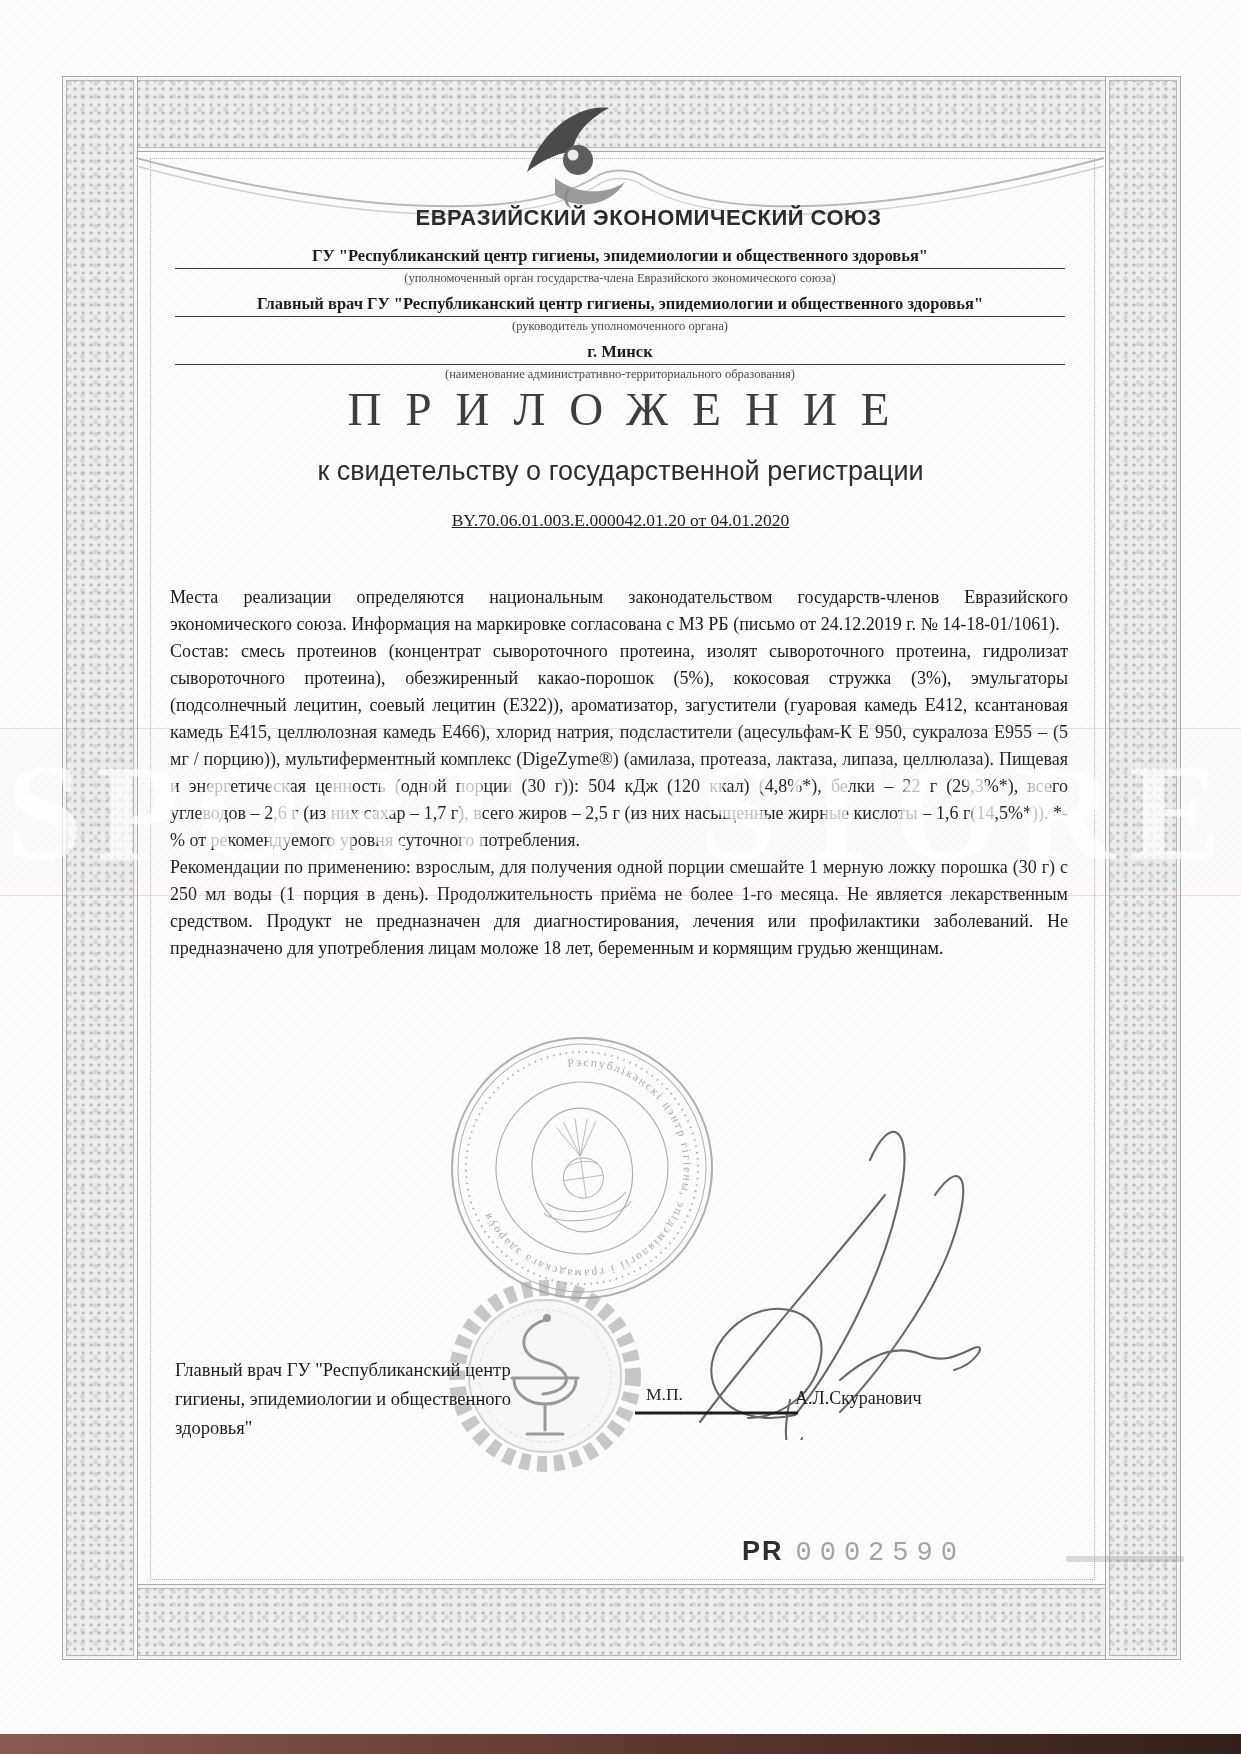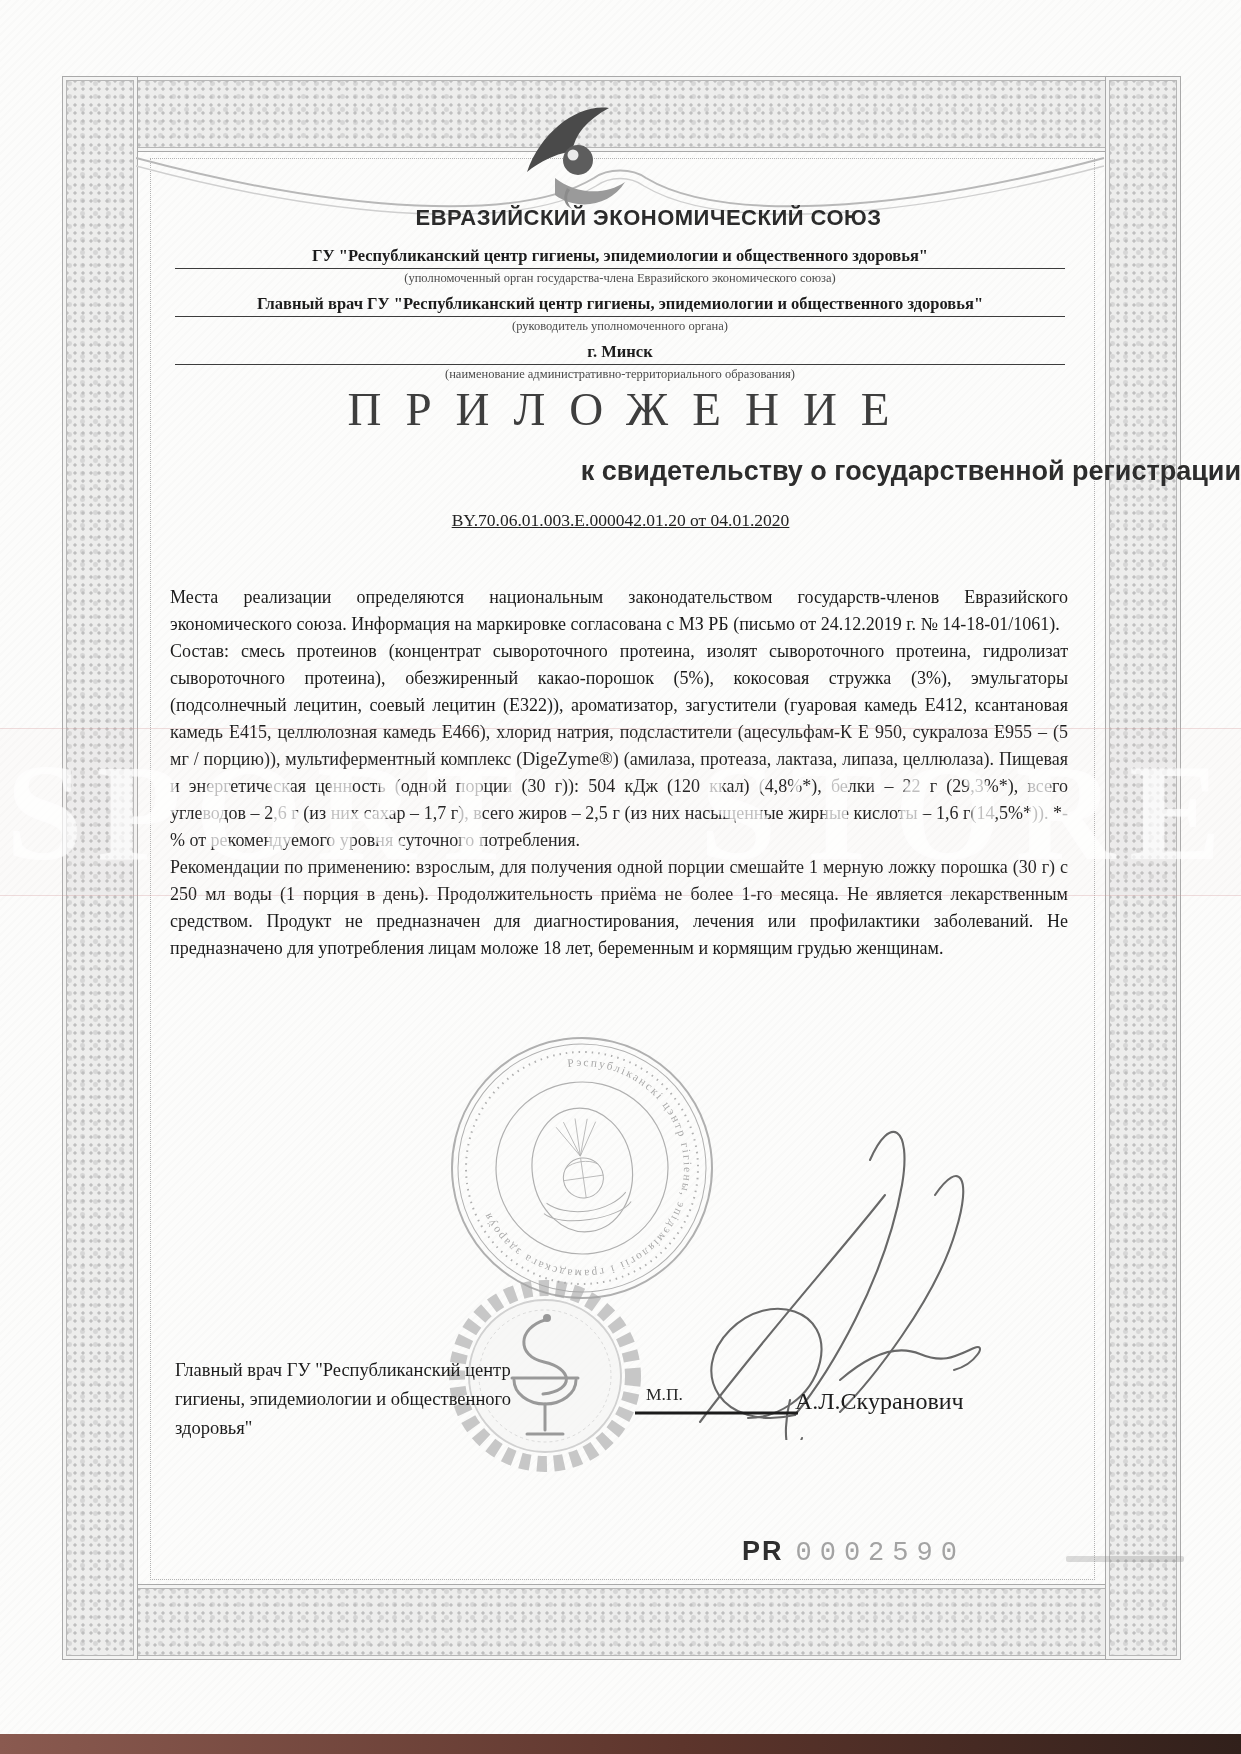--- a/index.html
+++ b/index.html
@@ -24,41 +24,41 @@
   .logo-svg{position:absolute;left:515px;top:98px;}
   .union-title{position:absolute;left:0;top:205px;width:100%;text-align:center;
       font-family:"Liberation Sans",sans-serif;font-weight:bold;font-size:22px;
       letter-spacing:.5px;color:#2b2b2b;margin-left:28px;}
   .hdr{position:absolute;left:175px;top:246px;width:890px;}
   .hdr-line{border-bottom:1.6px solid #3c3c3c;text-align:center;
       font-weight:bold;font-size:16.5px;color:#1c1c1c;padding-bottom:2px;}
   .hdr-cap{text-align:center;font-size:12.5px;color:#4a4a4a;margin:2px 0 8px;}
   .doc-title{position:absolute;left:0;top:382px;width:100%;text-align:center;
       font-size:47px;color:#3e3e3e;letter-spacing:24px;padding-left:20px;box-sizing:border-box;}
-  .doc-subtitle{position:absolute;left:0;top:456px;width:100%;text-align:right;
-      font-family:"Liberation Sans",sans-serif;font-weight:bold;font-size:27px;color:#2d2d2d;}
+  .doc-subtitle{position:absolute;left:0;top:456px;width:100%;text-align:center;
+      font-family:"Liberation Sans",sans-serif;font-weight:normal;font-size:27px;color:#2d2d2d;}
   .reg-number{position:absolute;left:0;top:510px;width:100%;text-align:center;
       font-size:17.5px;color:#222;text-decoration:underline;}
   
   .body-text{position:absolute;left:170px;top:584px;width:898px;
       font-size:18px;line-height:27px;text-align:justify;color:#1b1b1b;}
   .body-text p{margin:0;}
   
   .watermark{position:absolute;left:0;top:728px;width:100%;height:168px;z-index:9;
       display:flex;justify-content:space-between;align-items:center;padding:0 6px;box-sizing:border-box;
       border-top:1px solid rgba(210,150,150,.30);border-bottom:1px solid rgba(210,150,150,.30);
       background:rgba(235,215,215,.05);pointer-events:none;
       font-family:Liberation Serif, serif;font-weight:bold;font-size:138px;
       color:rgba(255,255,255,.55);letter-spacing:14px;text-shadow:0 0 2px rgba(255,255,255,.35);}
   
   .stamp-svg{position:absolute;left:442px;top:1028px;z-index:4;opacity:.85;}
   .sig-svg{position:absolute;left:540px;top:1100px;z-index:6;}
   .signer-pos{position:absolute;left:175px;top:1356px;width:372px;
       font-size:18.5px;line-height:29px;color:#1c1c1c;z-index:5;}
-  .signer-name{position:absolute;left:795px;top:1388px;font-size:24px;color:#1c1c1c;z-index:7;}
+  .signer-name{position:absolute;left:795px;top:1388px;font-size:18px;color:#1c1c1c;z-index:7;}
   .seal-abbr{position:absolute;left:646px;top:1384px;font-size:17.5px;color:#2a2a2a;z-index:7;}
   .emblem-svg{position:absolute;left:430px;top:1268px;z-index:3;opacity:.9;}
   .form-number{position:absolute;left:742px;top:1536px;z-index:5;
       font-family:"Liberation Sans",sans-serif;font-size:27px;}
   .fn-prefix{font-weight:bold;color:#2e2e2e;letter-spacing:2px;}
   .fn-digits{font-family:Liberation Mono, monospace;color:#a3a3a3;letter-spacing:8px;margin-left:12px;font-weight:normal;}
   .small-print{position:absolute;left:1066px;top:1556px;width:118px;height:6px;
       background:rgba(130,130,130,.28);border-radius:2px;z-index:5;}
   .photo-edge{position:absolute;left:0;bottom:0;width:100%;height:20px;z-index:10;
       background:linear-gradient(90deg,#8a5a50,#5d352c 55%,#31201b);}

